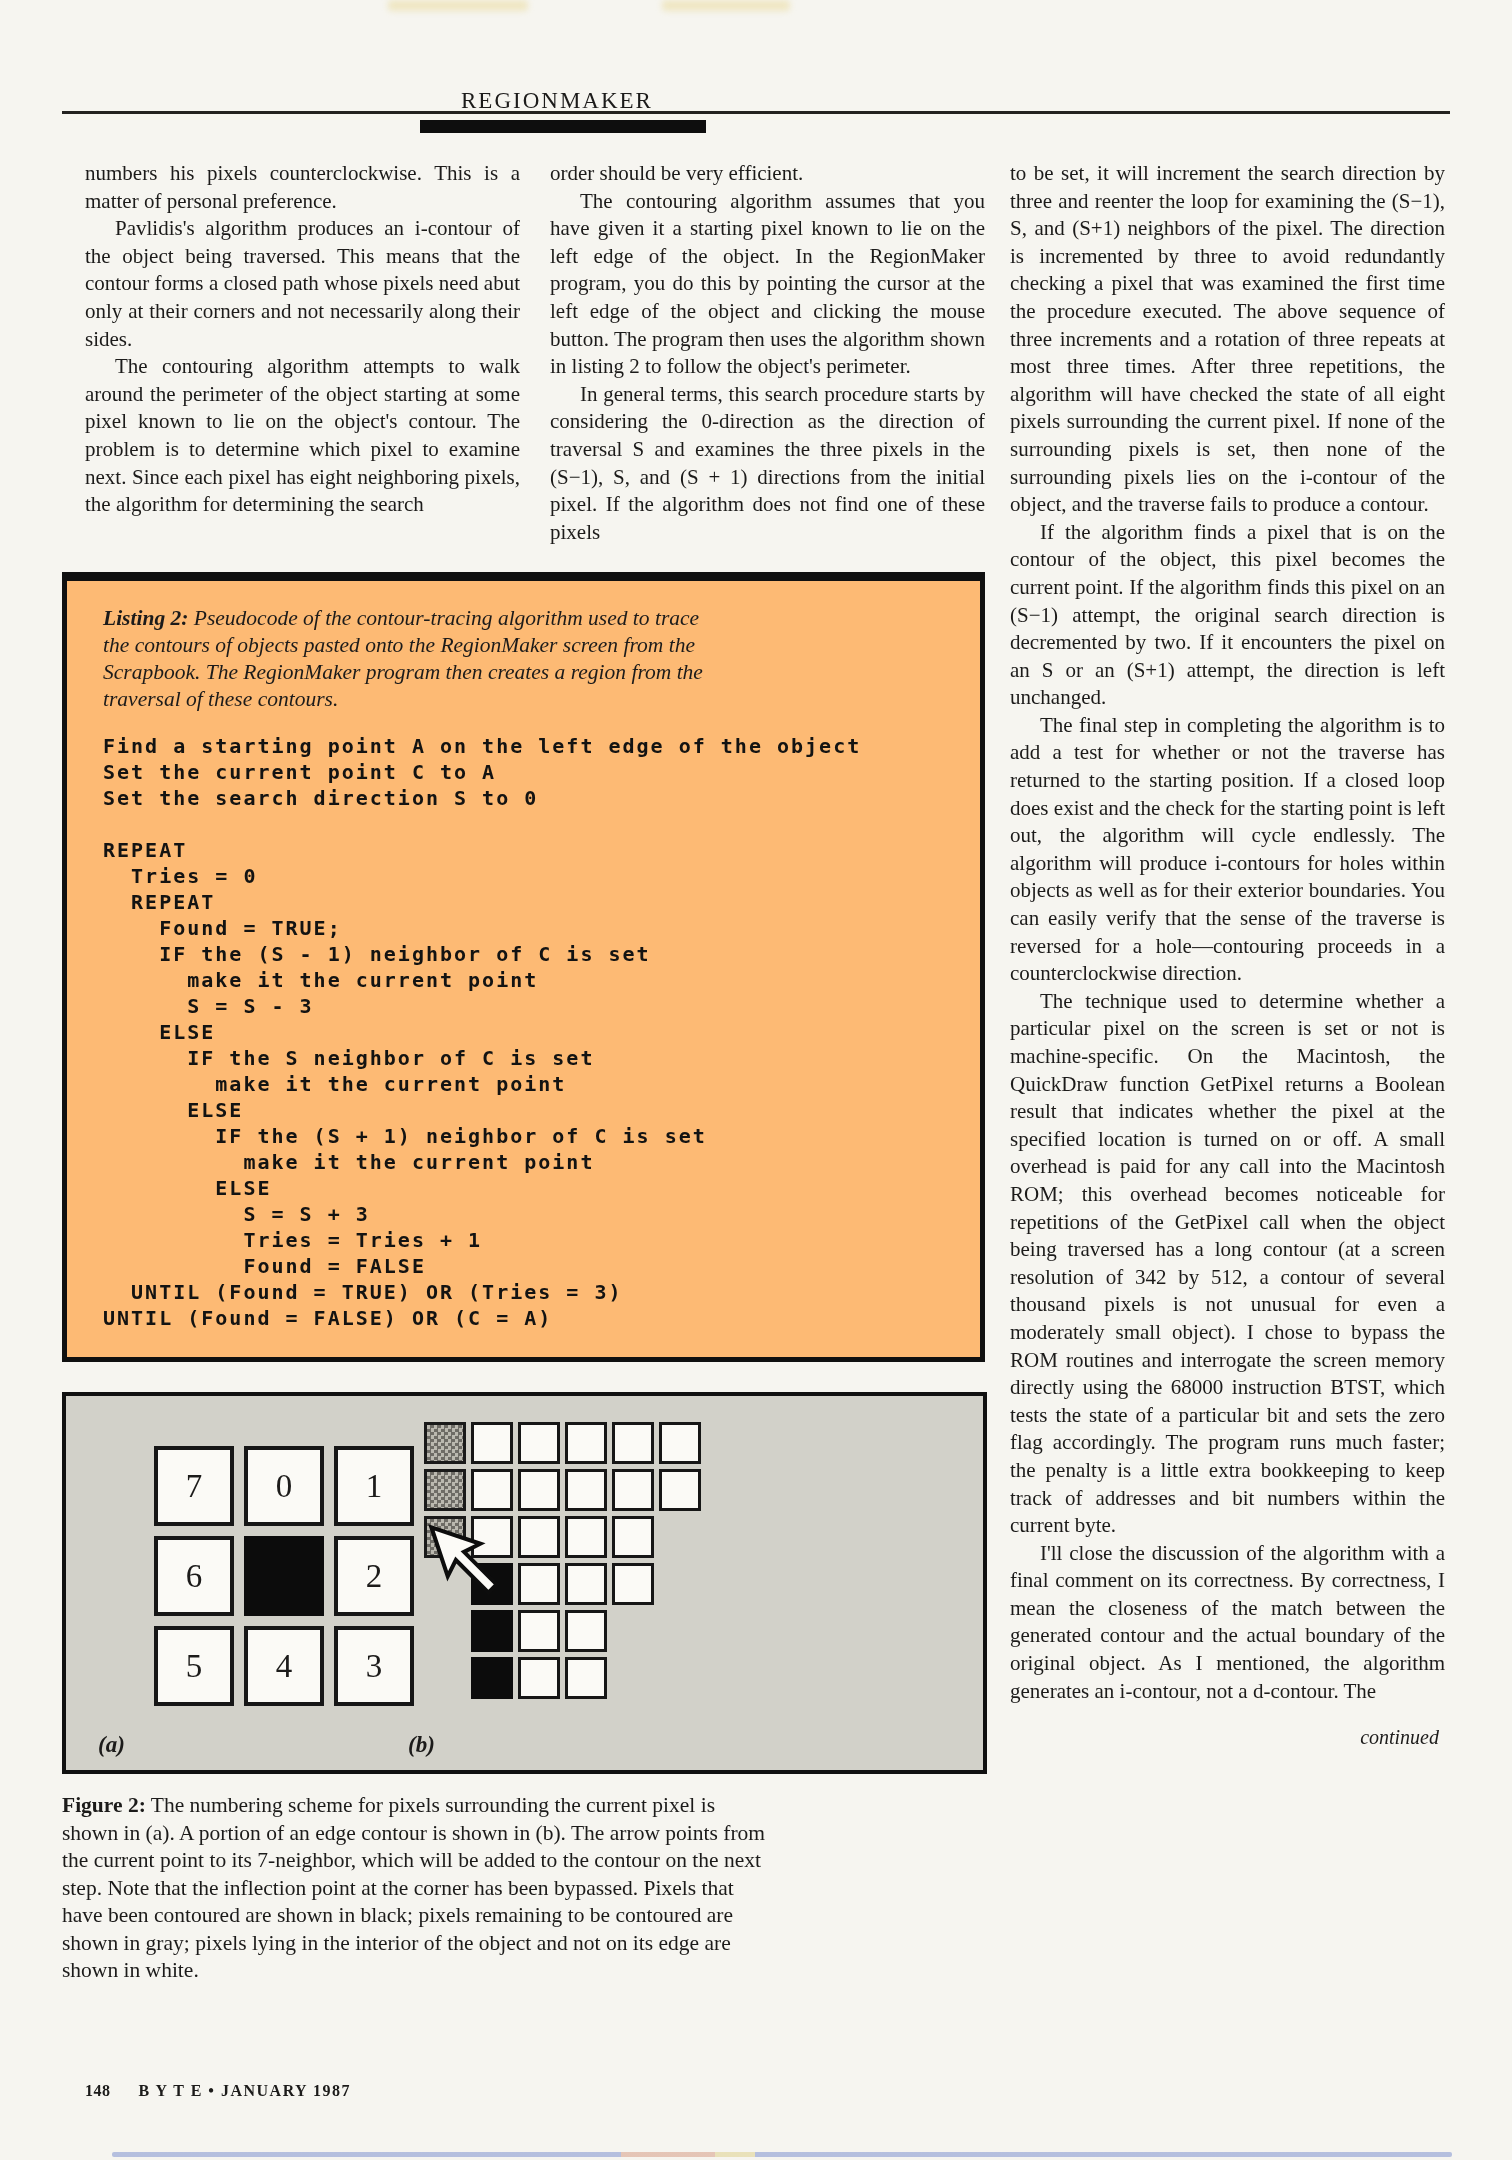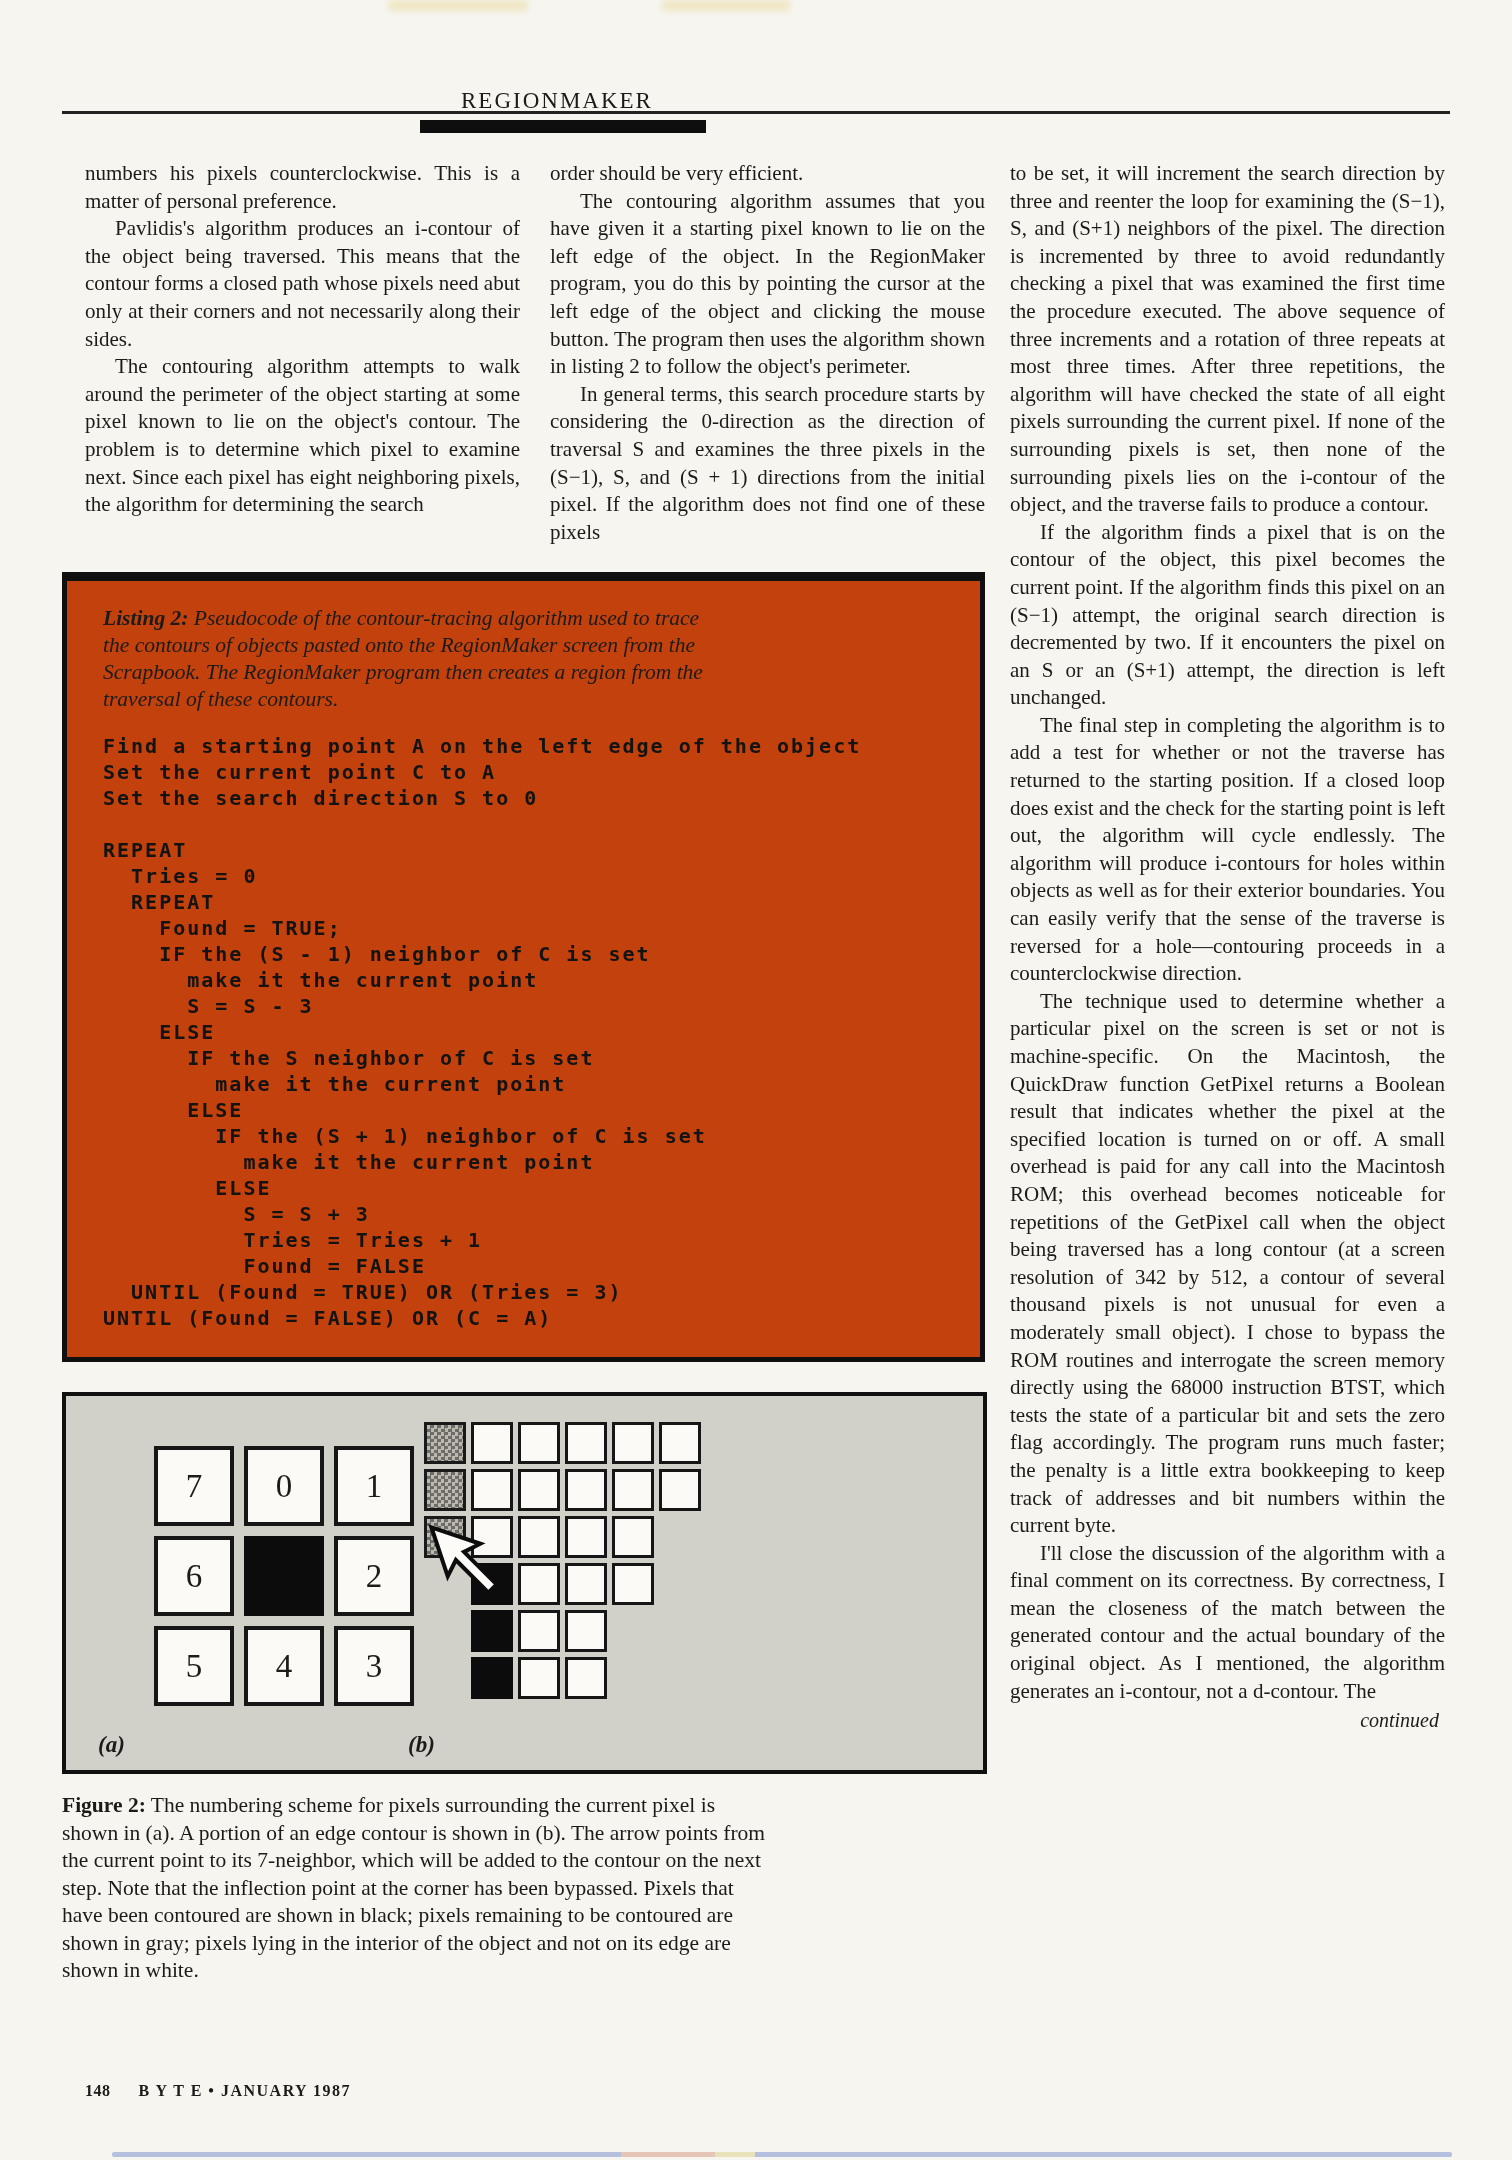--- a/index.html
+++ b/index.html
@@ -23,21 +23,21 @@
   .head-rule { position:absolute; top:111px; left:62px; width:1388px; height:2.5px; background:#232220; }
   .head-bar  { position:absolute; top:120px; left:420px; width:286px; height:13px; background:#0e0e0e; }
 
   
   .content { position:absolute; top:160px; left:85px; width:1360px; display:grid; grid-template-columns:900px 435px; column-gap:25px; }
   .two-col { display:grid; grid-template-columns:435px 435px; column-gap:30px; }
   .col p { font-size:21px; line-height:27.6px; text-align:justify; }
   .col p + p { text-indent:30px; }
 
   
-  .listing-box { margin-top:26px; margin-left:-23px; width:923px; background:#c2410c;
+  .listing-box { margin-top:26px; margin-left:-23px; width:923px; background:#fdba74;
     border:5px solid #101010; border-top-width:9px; padding:24px 34px 26px 36px; }
   .listing-caption { font-style:italic; font-size:21.5px; line-height:27px; max-width:600px; }
   .cap-lead { font-weight:bold; }
   .code { margin-top:20px; font-family:"DejaVu Sans Mono", monospace; font-size:20px; line-height:26px;
     font-weight:bold; letter-spacing:2px; white-space:pre; color:#131312; }
 
   
   .figure-box { position:relative; margin-top:30px; margin-left:-23px; width:925px; height:382px;
     border:4px solid #101010; background:#d2d1c9; }
   .grid-a { position:absolute; left:88px; top:50px; display:grid; grid-template-columns:repeat(3,80px); grid-auto-rows:80px; gap:10px; }
@@ -50,21 +50,21 @@
     background-image:repeating-conic-gradient(#6e6c66 0% 25%, #bab8af 0% 50%); background-size:7px 7px; }
   .bcell.black { background:#0c0c0c; border-color:#0c0c0c; }
   .bcell.empty { visibility:hidden; }
   .cursor-arrow { position:absolute; left:2px; top:100px; width:76px; height:76px; }
   .panel-label { position:absolute; bottom:12px; font-size:23px; font-weight:bold; font-style:italic; }
   .label-a { left:32px; }
   .label-b { left:342px; }
 
   .figure-caption { margin-top:18px; margin-left:-23px; font-size:21.5px; line-height:27.5px; max-width:710px; }
 
-  .continued { text-align:right; font-style:italic; font-size:20px; margin-top:4px; padding-right:6px; }
+  .continued { text-align:right; font-style:italic; font-size:20px; margin-top:21px; padding-right:6px; }
 
   
   .footer { position:absolute; left:85px; top:2082px; font-size:16px; }
   .pageno { font-weight:bold; letter-spacing:.5px; }
   .mag { margin-left:28px; font-weight:bold; letter-spacing:1.5px; }
 </style>
 </head>
 <body>
 
 <div class="page">

